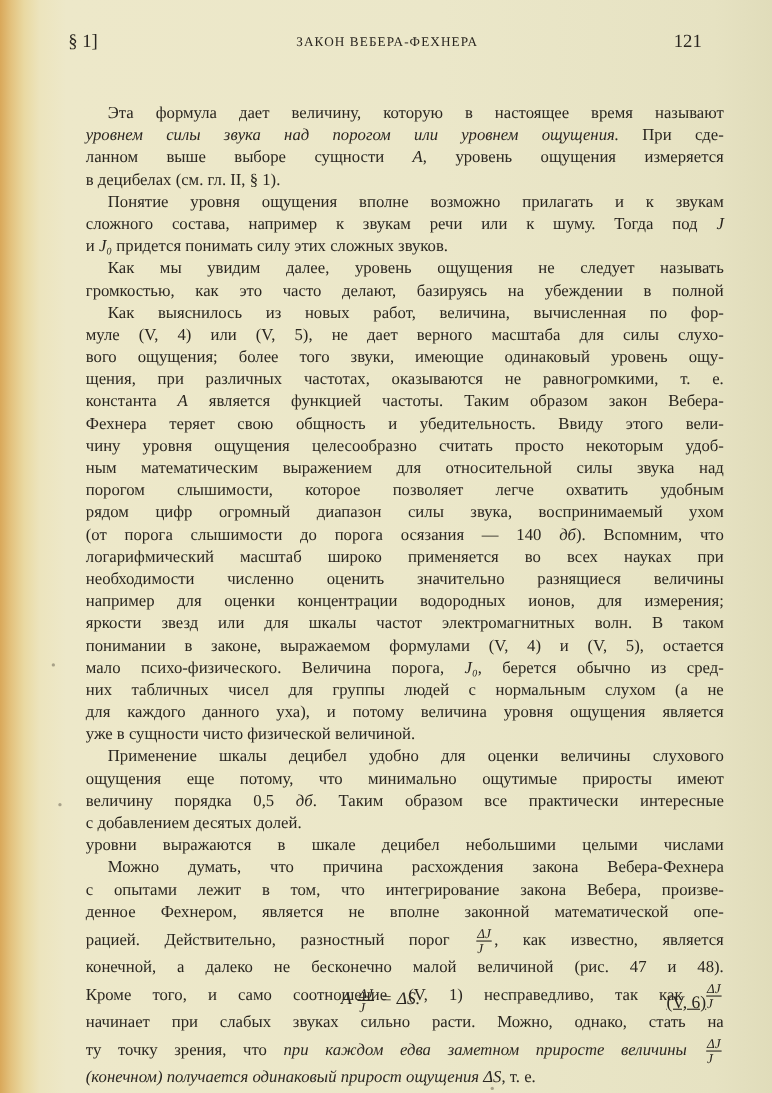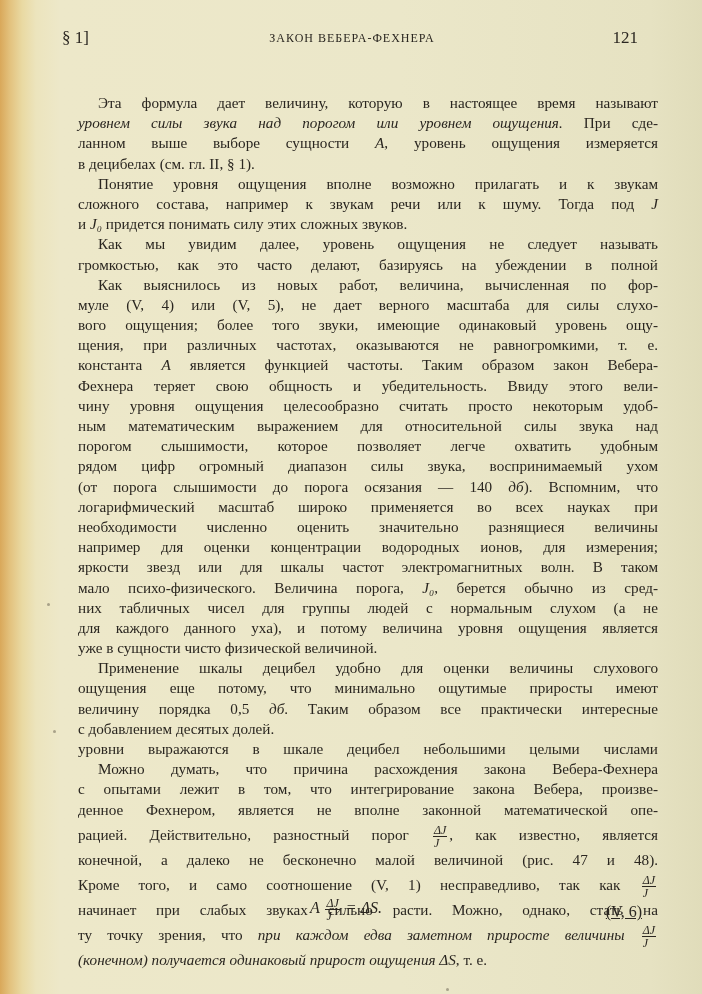--- a/index.html
+++ b/index.html
@@ -173,20 +173,21 @@
         <span class="line"><span>Фехнера теряет свою общность и убедительность. Ввиду этого вели-</span></span>
         <span class="line"><span>чину уровня ощущения целесообразно считать просто некоторым удоб-</span></span>
         <span class="line"><span>ным математическим выражением для относительной силы звука над</span></span>
         <span class="line"><span>порогом слышимости, которое позволяет легче охватить удобным</span></span>
         <span class="line"><span>рядом цифр огромный диапазон силы звука, воспринимаемый ухом</span></span>
         <span class="line"><span>(от порога слышимости до порога осязания — 140 </span><span class="it">дб</span><span>). Вспомним, что</span></span>
         <span class="line"><span>логарифмический масштаб широко применяется во всех науках при</span></span>
         <span class="line"><span>необходимости численно оценить значительно разнящиеся величины</span></span>
         <span class="line"><span>например для оценки концентрации водородных ионов, для измерения;</span></span>
         <span class="line"><span>яркости звезд или для шкалы частот электромагнитных волн. В таком</span></span>
+        <span class="line"><span>понимании в законе, выражаемом формулами (V, 4) и (V, 5), остается</span></span>
         <span class="line"><span>мало психо-физического. Величина порога, </span><span class="it">J₀</span><span>, берется обычно из сред-</span></span>
         <span class="line"><span>них табличных чисел для группы людей с нормальным слухом (а не</span></span>
         <span class="line"><span>для каждого данного уха), и потому величина уровня ощущения является</span></span>
         <span class="line last"><span>уже в сущности чисто физической величиной.</span></span>
       </div>
       <div>
         <span class="line indent"><span>Применение шкалы децибел удобно для оценки величины слухового</span></span>
         <span class="line"><span>ощущения еще потому, что минимально ощутимые приросты имеют</span></span>
         <span class="line"><span>величину порядка 0,5 </span><span class="it">дб</span><span>. Таким образом все практически интересные</span></span>
         <span class="line last"><span>с добавлением десятых долей.</span></span>

